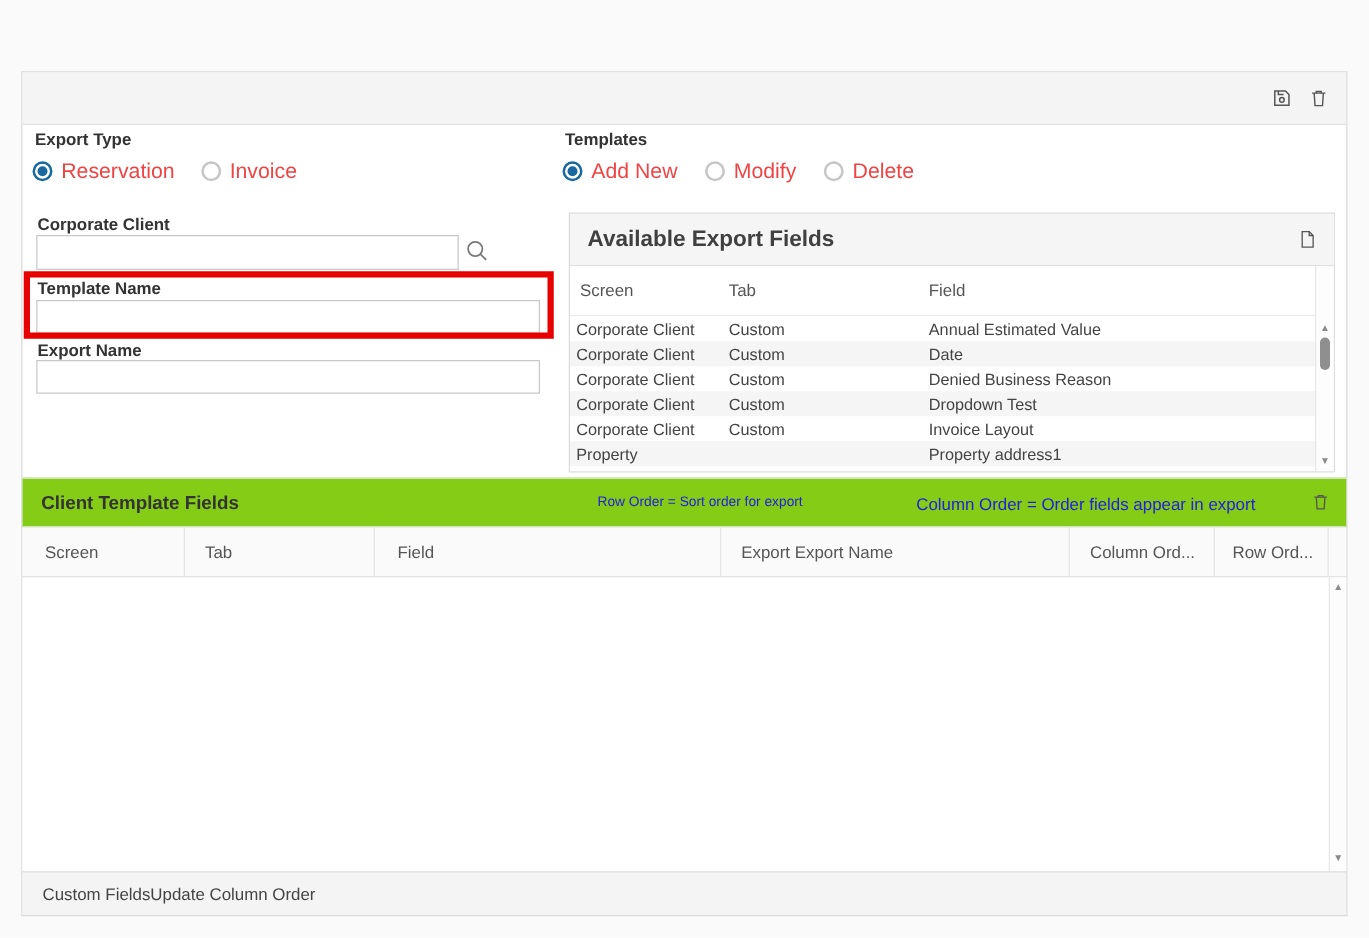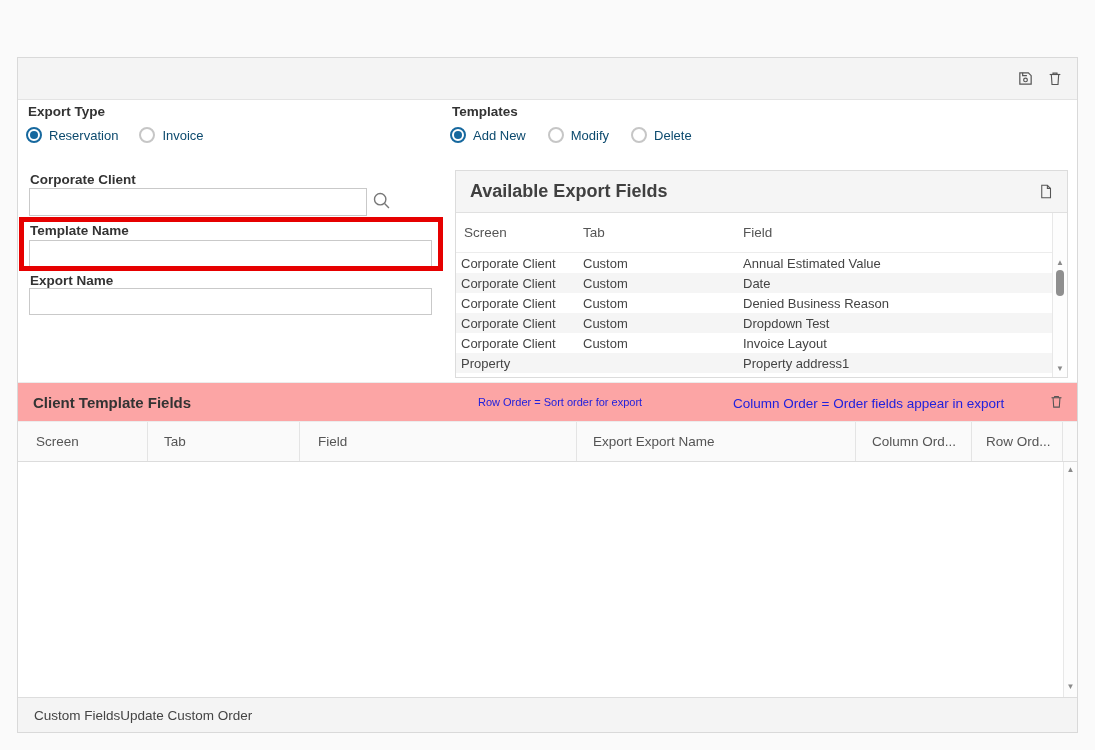--- a/index.html
+++ b/index.html
@@ -25,21 +25,21 @@
   .field-label { position:absolute; font-size:13.5px; font-weight:700; color:#333; }
 
   
   .radio-row { position:absolute; display:flex; align-items:center; }
   .radio-opt { display:flex; align-items:center; cursor:pointer; }
   .radio { width:16px; height:16px; border-radius:50%; background:#fff; position:relative; flex:0 0 16px; }
   .radio.unsel { border:2px solid #c6c6c6; }
   .radio.sel { border:2px solid #16689e; }
   .radio.sel::after { content:""; position:absolute; left:2px; top:2px; width:8px; height:8px;
                       border-radius:50%; background:#16689e; }
-  .radio-lbl { font-size:13px; color:#0c4a6e; margin-left:7px; }
+  .radio-lbl { font-size:17px; color:#ef4444; margin-left:7px; }
 
   
   .text-input { position:absolute; border:1px solid #c9c9c9; background:#fff; height:28px;
                 font-size:14px; color:#333; padding:0 6px; font-family:"Liberation Sans",sans-serif; }
   .search-btn { position:absolute; left:371px; top:190px; }
 
   
   .annotation-box { position:absolute; left:19px; top:217px; width:424px; height:54px;
                     border:5px solid #e60000; pointer-events:none; z-index:5; }
 
@@ -62,21 +62,21 @@
   
   .v-scroll { position:absolute; display:flex; flex-direction:column; align-items:center;
               border-left:1px solid #e8e8e8; background:#fdfdfd; }
   .af-scroll { right:0; top:42px; width:15px; height:164px; }
   .scroll-arrow { font-size:8px; color:#8a8a8a; line-height:1; cursor:pointer; background:none; border:none; padding:0; }
   .af-scroll .up { margin-top:46px; }
   .af-scroll .thumb { width:8px; height:26px; border-radius:4px; background:#8f8f8f; margin-top:3px; cursor:pointer; }
   .af-scroll .down { margin-top:auto; margin-bottom:4px; }
 
   
-  .ct-header { position:absolute; left:18px; top:382px; width:1059px; height:40px; background:#fca5a5;
+  .ct-header { position:absolute; left:18px; top:382px; width:1059px; height:40px; background:#84cc16;
                border-top:1px solid #ececec; border-bottom:1px solid #ececec; }
   .ct-title { position:absolute; left:15px; top:11px; font-size:15px; font-weight:700; color:#333; }
   .ct-note1 { position:absolute; left:460px; top:13px; font-size:11px; color:#2121dd; }
   .ct-note2 { position:absolute; left:715px; top:13px; font-size:13.5px; color:#2121dd; }
   .ct-header .icon-btn { position:absolute; right:13px; top:10px; }
 
   .ct-cols { position:absolute; left:18px; top:422px; width:1059px; height:40px; background:#fafafa;
              border-bottom:1px solid #dcdcdc; display:flex; align-items:center;
              font-size:13.5px; color:#555; }
   .ct-cols span { display:flex; align-items:center; height:100%; border-right:1px solid #e4e4e4; }
@@ -255,16 +255,16 @@
 
   <div class="ct-body">
     <div class="v-scroll ct-scroll">
       <button class="scroll-arrow up">▲</button>
       <button class="scroll-arrow down">▼</button>
     </div>
   </div>
 
   <div class="footer-bar">
     <button class="footer-btn">Custom Fields</button>
-    <button class="footer-btn">Update Custom Order</button>
+    <button class="footer-btn">Update Column Order</button>
   </div>
 
 </div>
 
 </body></html>

